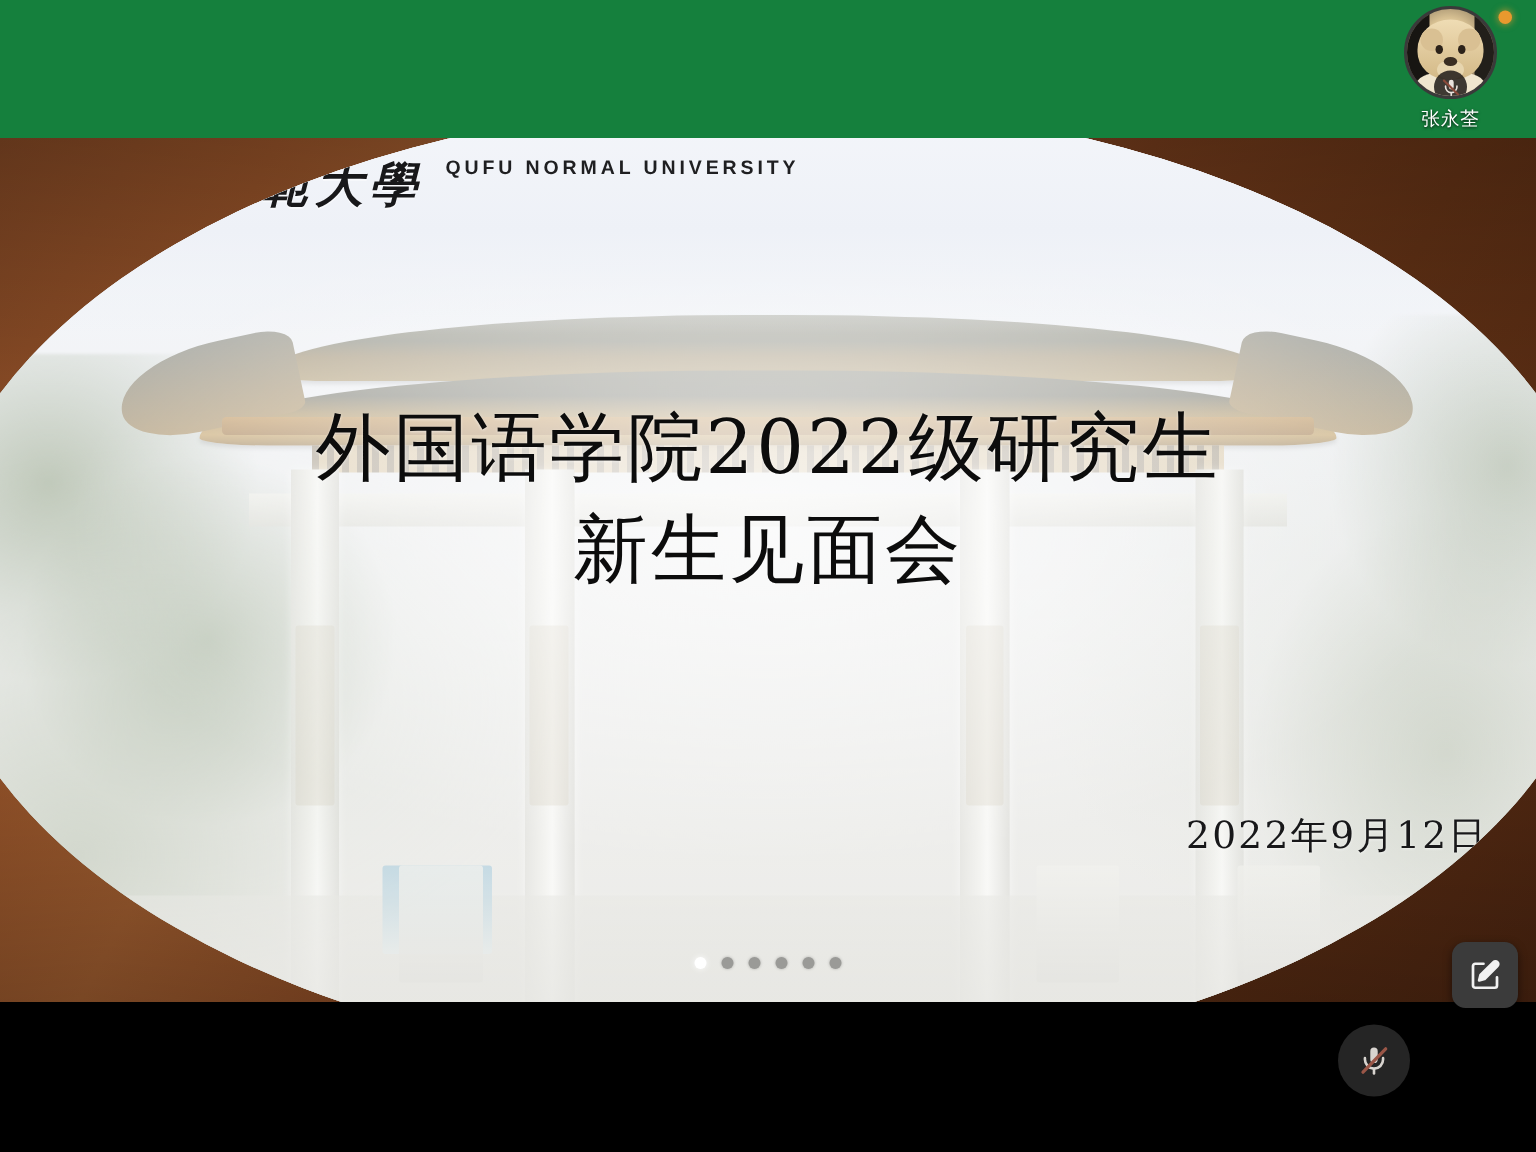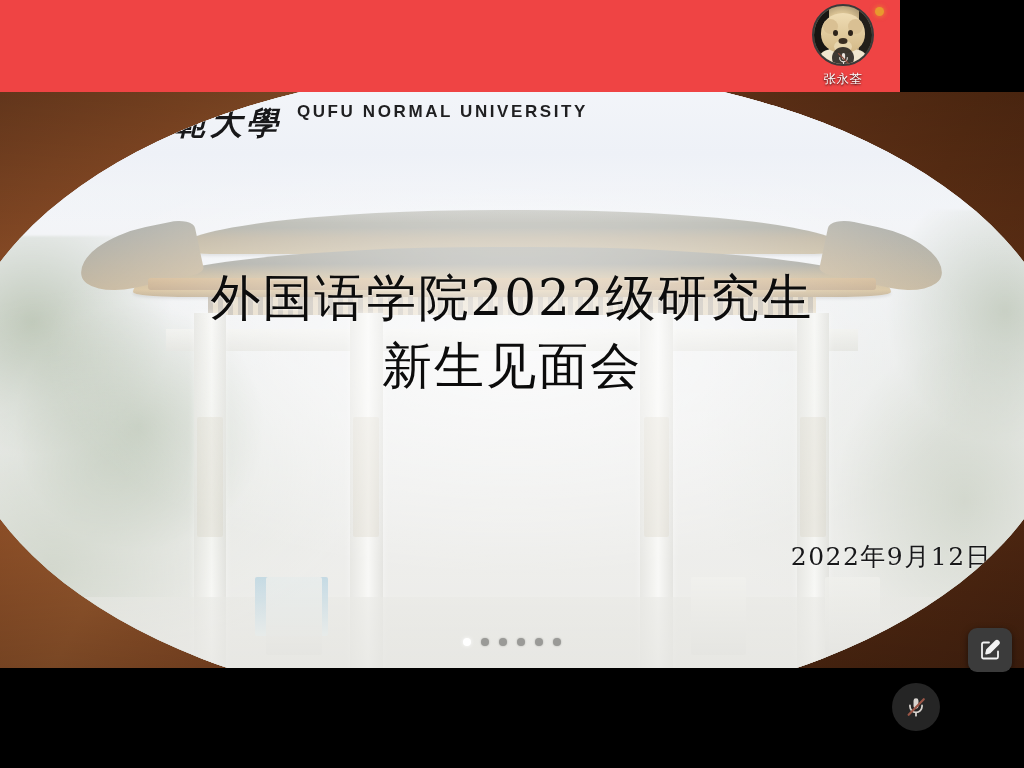--- a/index.html
+++ b/index.html
@@ -5,21 +5,21 @@
   * { margin:0; padding:0; box-sizing:border-box; }
   html, body {
     width:1024px; height:768px;
     background:#000; overflow:hidden;
     font-family:"Liberation Sans", sans-serif;
   }
 
   #stage { position:relative; width:1024px; height:768px; background:#000; }
 
   
-  .topbar { position:absolute; left:0; top:0; width:900px; height:92px; background:#ef4444; z-index:40; }
+  .topbar { position:absolute; left:0; top:0; width:1024px; height:92px; background:#15803d; z-index:40; }
 
   .notif-dot {
     position:absolute; right:16px; top:7px; width:9px; height:9px;
     border-radius:50%; background:#e8992e; box-shadow:0 0 4px 1px rgba(232,153,46,.55);
   }
 
   .selfview { position:absolute; right:24px; top:4px; width:66px; }
   .avatar {
     position:relative; width:62px; height:62px; margin:0 auto;
     border-radius:50%; overflow:hidden;
@@ -233,21 +233,21 @@
     font-size:4px; color:#6a3418; letter-spacing:.2px;
   }
   .logo-text { display:flex; flex-direction:row; gap:15px; }
   .logo-cn {
     font-family:"DejaVu Sans","Liberation Sans",sans-serif;
     font-size:32px; font-weight:700; color:#18181a; line-height:36px;
     letter-spacing:4px; font-style:italic;
     text-shadow:0 1px 0 rgba(255,255,255,.5);
   }
   .logo-en {
-    font-size:17px; font-weight:700; color:#1f1f21;
+    font-size:13px; font-weight:700; color:#1f1f21;
     letter-spacing:2.6px; line-height:14px;text-align:center;
   }
 
   
   .title-block {
     position:absolute; left:0; right:0; top:196px; text-align:center;
     font-family:"DejaVu Serif","Liberation Serif",serif;
     color:#0c0c0c;
   }
   .title-line {

